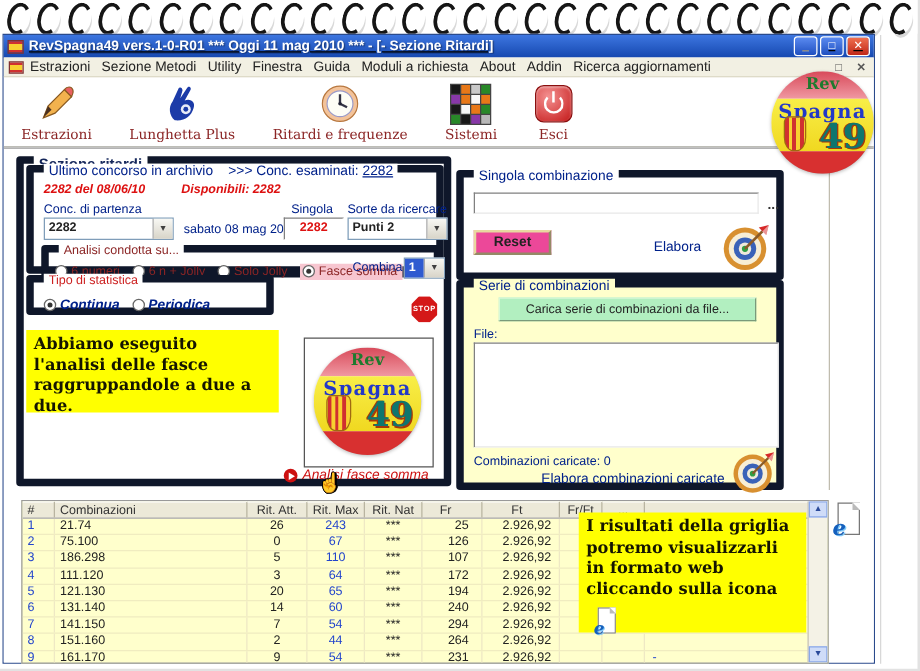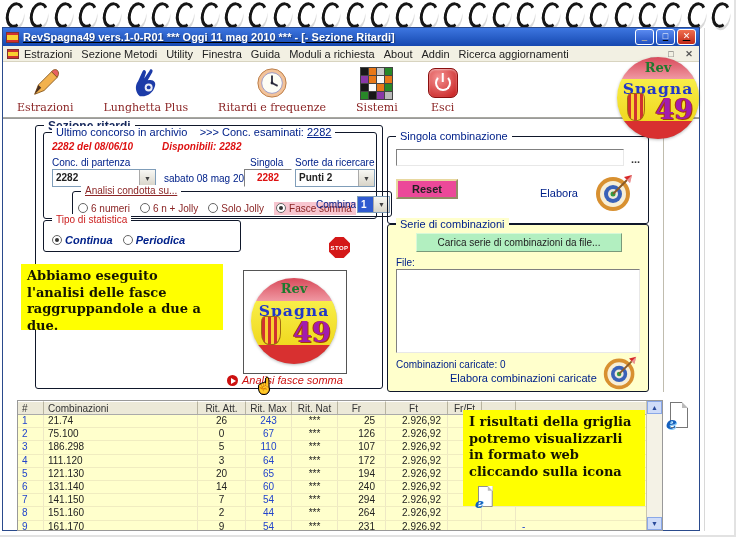--- a/index.html
+++ b/index.html
@@ -43,27 +43,27 @@
   .pring{position:absolute;inset:6px;border:2.5px solid #fff;border-radius:50%;border-top-color:transparent;}
   .pbar{position:absolute;left:50%;top:4px;width:2.5px;height:9px;background:#fff;transform:translateX(-50%);}
   
   .ball{position:absolute;border-radius:50%;overflow:hidden;
         box-shadow:inset -4px -6px 10px #0005,inset 3px 4px 8px #fff7,0 1px 3px #0004;}
   .b-top{position:absolute;top:0;left:0;right:0;height:27%;background:linear-gradient(#d84a5a,#f098a2);}
   .b-mid{position:absolute;top:27%;left:0;right:0;height:51%;background:linear-gradient(#f8ee48,#f0d820);}
   .b-bot{position:absolute;bottom:0;left:0;right:0;height:22%;background:#d83030;}
   .b-rev{position:absolute;top:4%;width:100%;text-align:center;color:#1e7a2e;font:700 1em "DejaVu Serif",serif;}
   .b-spagna{position:absolute;top:27%;width:100%;text-align:center;color:#2238c8;font:700 1.2em "DejaVu Serif",serif;letter-spacing:1px;}
-  .b-49{position:absolute;top:44%;right:7%;color:#a21caf;font:700 2.1em "DejaVu Serif",serif;
+  .b-49{position:absolute;top:44%;right:7%;color:#0f766e;font:700 2.1em "DejaVu Serif",serif;
         text-shadow:1px 1px 0 #a83808,-1px 0 0 #a83808;}
   .b-shield{position:absolute;left:12%;top:44%;width:20%;height:32%;border-radius:20% 20% 40% 40%;
             background:repeating-linear-gradient(90deg,#d03030 0 3px,#f8d030 3px 6px);border:1px solid #a06a10;}
   
   .client{position:absolute;left:0;top:90px;right:0;bottom:0;background:#fff;border-top:1px solid #9a9a9a;}
-  .fieldset{position:absolute;border:1px solid #0f172a;border-radius:3px;box-sizing:border-box;margin-left:22px;}
+  .fieldset{position:absolute;border:6px solid #0f172a;border-radius:3px;box-sizing:border-box;}
   .legend{position:absolute;top:-7px;left:8px;background:#fff;padding:0 4px;font-size:11px;white-space:nowrap;}
   .navy{color:var(--navy,#00218a);}
   .maroon{color:var(--maroon,#8b2525);}
   .redtxt{color:var(--value-red,#dd1111);}
   .lbl{position:absolute;font-size:10px;white-space:nowrap;}
   .select{position:absolute;background:#fff;border:1px solid #7f9db9;display:flex;box-sizing:border-box;font-size:10px;}
   .select .val{flex:1;padding:2px 3px 0 3px;font-weight:700;color:#222;overflow:hidden;white-space:nowrap;}
   .select .val.blue{background:var(--hl-blue,#2f5bd0);color:#fff;font-weight:700;}
   .select .arrow{width:15px;background:linear-gradient(#f8f8f4,#d8d4c8);border-left:1px solid #aaa;color:#404040;
                  font-size:7px;display:flex;align-items:center;justify-content:center;}
@@ -289,21 +289,21 @@
       </div>
       <span class="lbl navy" style="left:120px;top:40px;">sabato 08 mag 2010</span>
       <span class="lbl navy" style="left:206px;top:24px;">Singola</span>
       <div class="valbox redtxt" style="left:200px;top:36px;width:48px;height:18px;">2282</div>
       <span class="lbl navy" style="left:251px;top:24px;">Sorte da ricercare</span>
       <div class="select" style="left:251px;top:36px;width:80px;height:18px;">
         <span class="val">Punti 2</span>
         <span class="arrow">▼</span>
       </div>
       <div class="fieldset" style="left:6px;top:58px;width:320px;height:26px;">
-        <span class="legend maroon" style="font-size:10px;text-decoration:underline;">Analisi condotta su...</span>
+        <span class="legend maroon" style="font-size:10px;">Analisi condotta su...</span>
         <span id="analisi-radios" style="position:absolute;left:5px;top:7px;"><span class="radio-item ">
        <span class="radio "></span>
        <span class="maroon">6 numeri</span>
      </span><span class="radio-item ">
        <span class="radio "></span>
        <span class="maroon">6 n + Jolly</span>
      </span><span class="radio-item ">
        <span class="radio "></span>
        <span class="maroon">Solo Jolly</span>
      </span><span class="radio-item pink">

